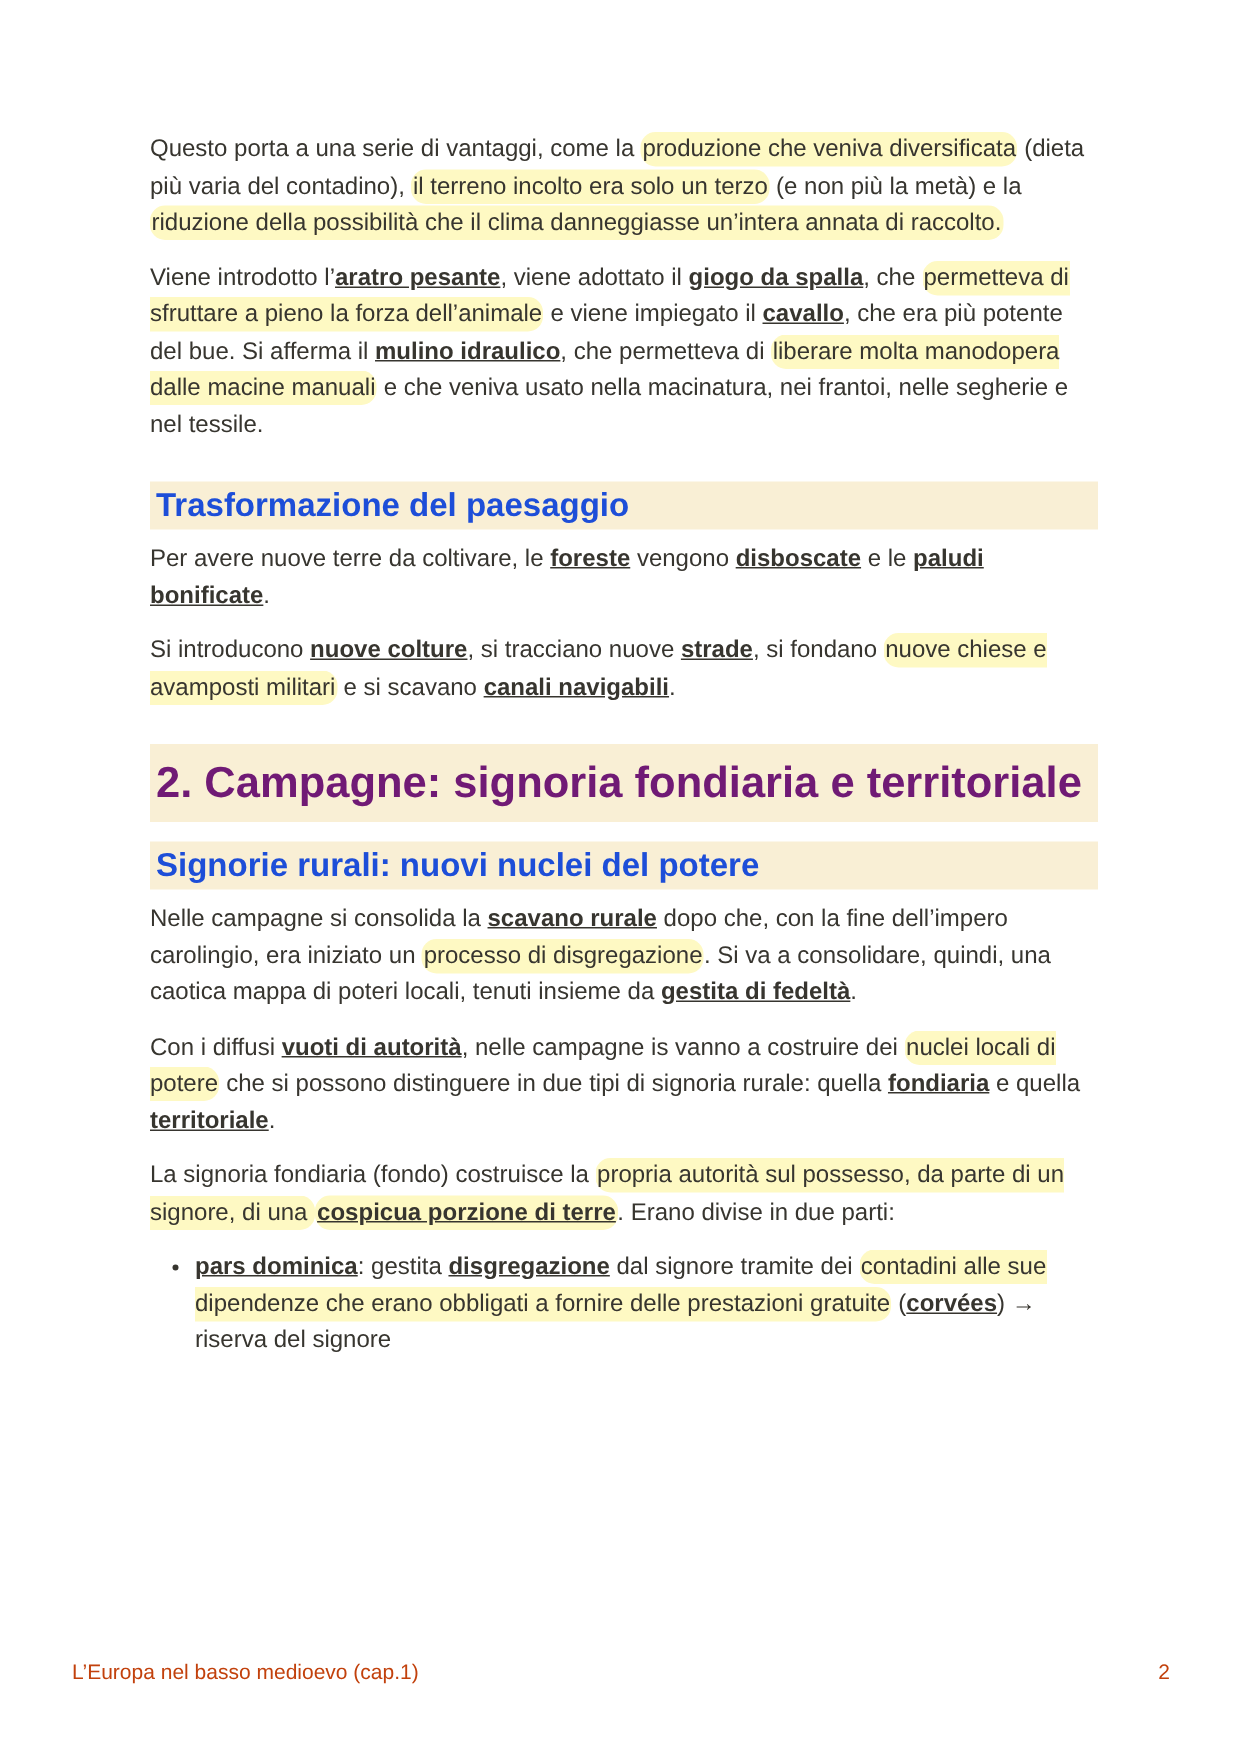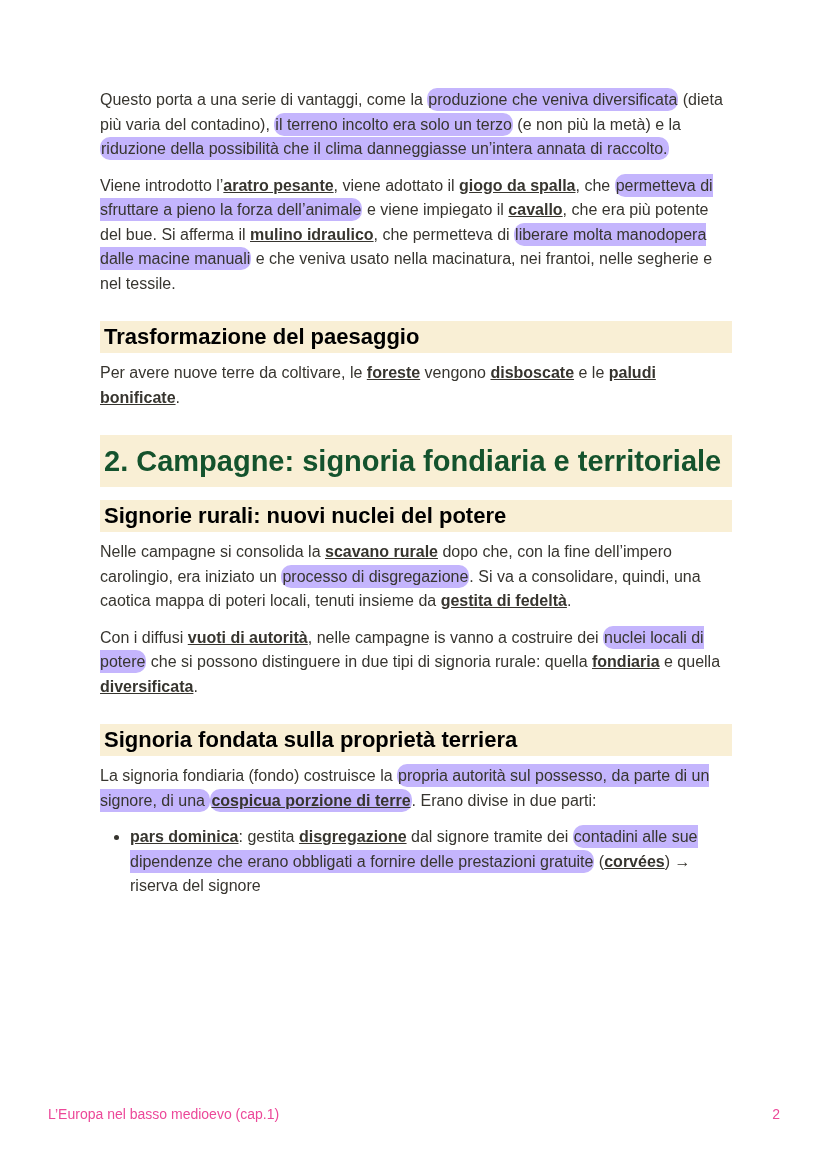--- a/index.html
+++ b/index.html
@@ -18,35 +18,35 @@
     width: 632px;
     display: flex;
     flex-direction: column;
   }
   .para {
     font-size: 16px;
     line-height: 24.5px;
     margin-bottom: 12px;
     color: #37352F;
   }
-  .hl { background: #c4b5fd; padding: 3px 1px; border-radius: 10px; }
+  .hl { background: #fef9c3; padding: 3px 1px; border-radius: 10px; }
   .b { font-weight: bold; text-decoration: underline; }
   .h1 {
     background: #F9EFD5;
-    color: #14532d;
+    color: #701a75;
     font-size: 29px;
     line-height: 40px;
     font-weight: bold;
     padding: 6px 5px 6px 4px;
     margin-top: 13px;
     margin-bottom: 0;
   }
   .h2 {
     background: #F9EFD5;
-    color: #000000;
+    color: #1d4ed8;
     font-size: 22px;
     line-height: 28px;
     font-weight: bold;
     padding: 2px 5px 2px 4px;
     margin-top: 13px;
     margin-bottom: 8px;
   }
   .bullets {
     list-style: disc outside;
     padding-left: 30px;
@@ -54,49 +54,49 @@
   }
   .bullets li { margin-bottom: 4px; }
   .footer {
     position: absolute;
     left: 48px;
     right: 48px;
     top: 1106px;
     display: flex;
     justify-content: space-between;
     align-items: flex-start;
-    color: #ec4899;
+    color: #c2410c;
     font-size: 14px;
   }
 </style>
 </head>
 <body>
 
 <div class="page">
   <main class="content">
 
     <p class="para"><span>Questo porta a una serie di vantaggi, come la </span><span class="hl">produzione che veniva diversificata</span><span> (dieta più varia del contadino), </span><span class="hl">il terreno incolto era solo un terzo</span><span> (e non più la metà) e la </span><span class="hl">riduzione della possibilità che il clima danneggiasse un’intera annata di raccolto.</span></p>
 
     <p class="para"><span>Viene introdotto l’</span><span class="b">aratro pesante</span><span>, viene adottato il </span><span class="b">giogo da spalla</span><span>, che </span><span class="hl">permetteva di sfruttare a pieno la forza dell’animale</span><span> e viene impiegato il </span><span class="b">cavallo</span><span>, che era più potente del bue. Si afferma il </span><span class="b">mulino idraulico</span><span>, che permetteva di </span><span class="hl">liberare molta manodopera dalle macine manuali</span><span> e che veniva usato nella macinatura, nei frantoi, nelle segherie e nel tessile.</span></p>
 
     <h2 class="h2">Trasformazione del paesaggio</h2>
 
     <p class="para"><span>Per avere nuove terre da coltivare, le </span><span class="b">foreste</span><span> vengono </span><span class="b">disboscate</span><span> e le </span><span class="b">paludi bonificate</span><span>.</span></p>
 
+    <p class="para"><span>Si introducono </span><span class="b">nuove colture</span><span>, si tracciano nuove </span><span class="b">strade</span><span>, si fondano </span><span class="hl">nuove chiese e avamposti militari</span><span> e si scavano </span><span class="b">canali navigabili</span><span>.</span></p>
 
 
     <h1 class="h1">2. Campagne: signoria fondiaria e territoriale</h1>
 
     <h2 class="h2">Signorie rurali: nuovi nuclei del potere</h2>
 
     <p class="para"><span>Nelle campagne si consolida la </span><span class="b">scavano rurale</span><span> dopo che, con la fine dell’impero carolingio, era iniziato un </span><span class="hl">processo di disgregazione</span><span>. Si va a consolidare, quindi, una caotica mappa di poteri locali, tenuti insieme da </span><span class="b">gestita di fedeltà</span><span>.</span></p>
 
-    <p class="para"><span>Con i diffusi </span><span class="b">vuoti di autorità</span><span>, nelle campagne is vanno a costruire dei </span><span class="hl">nuclei locali di potere</span><span> che si possono distinguere in due tipi di signoria rurale: quella </span><span class="b">fondiaria</span><span> e quella </span><span class="b">diversificata</span><span>.</span></p>
+    <p class="para"><span>Con i diffusi </span><span class="b">vuoti di autorità</span><span>, nelle campagne is vanno a costruire dei </span><span class="hl">nuclei locali di potere</span><span> che si possono distinguere in due tipi di signoria rurale: quella </span><span class="b">fondiaria</span><span> e quella </span><span class="b">territoriale</span><span>.</span></p>
 
-    <h2 class="h2">Signoria fondata sulla proprietà terriera</h2>
 
     <p class="para"><span>La signoria fondiaria (fondo) costruisce la </span><span class="hl">propria autorità sul possesso, da parte di un signore, di una </span><span class="b hl">cospicua porzione di terre</span><span>. Erano divise in due parti:</span></p>
 
     <ul class="bullets">
       <li class="para"><span class="b">pars dominica</span><span>: gestita </span><span class="b">disgregazione</span><span> dal signore tramite dei </span><span class="hl">contadini alle sue dipendenze che erano obbligati a fornire delle prestazioni gratuite</span><span> (</span><span class="b">corvées</span><span>) → riserva del signore</span></li>
     </ul>
 
   </main>
 
   <footer class="footer">

